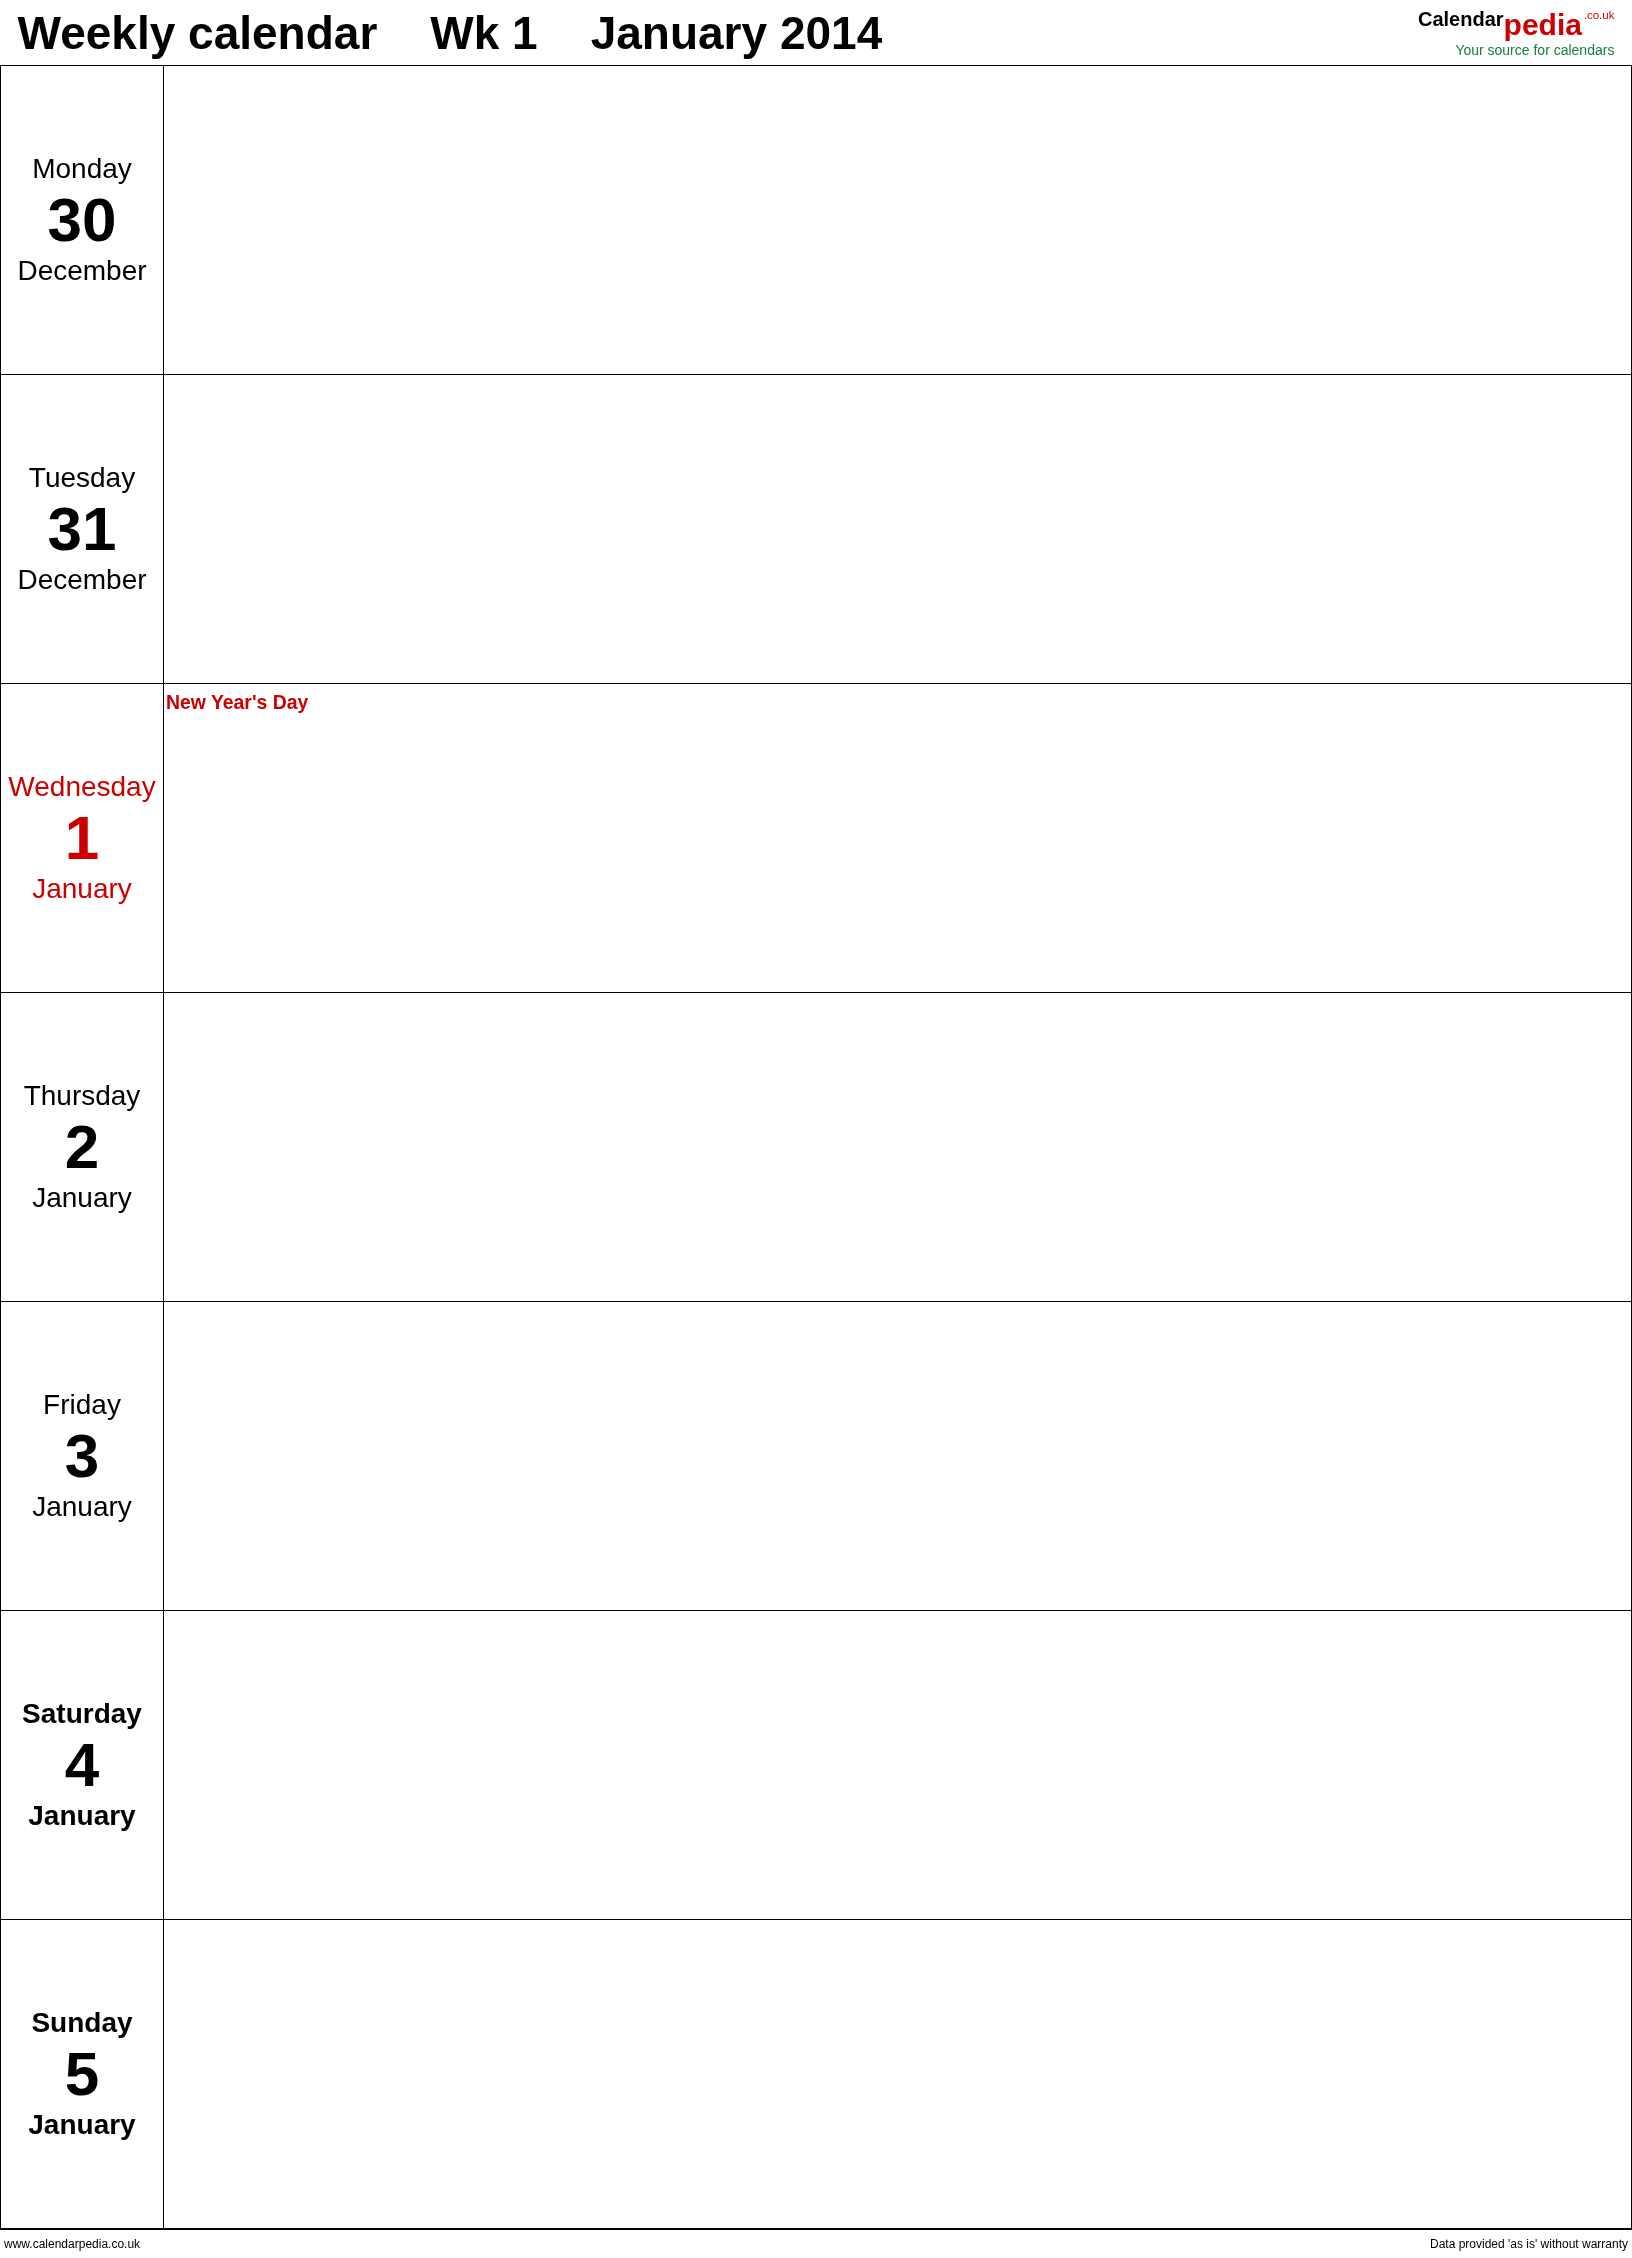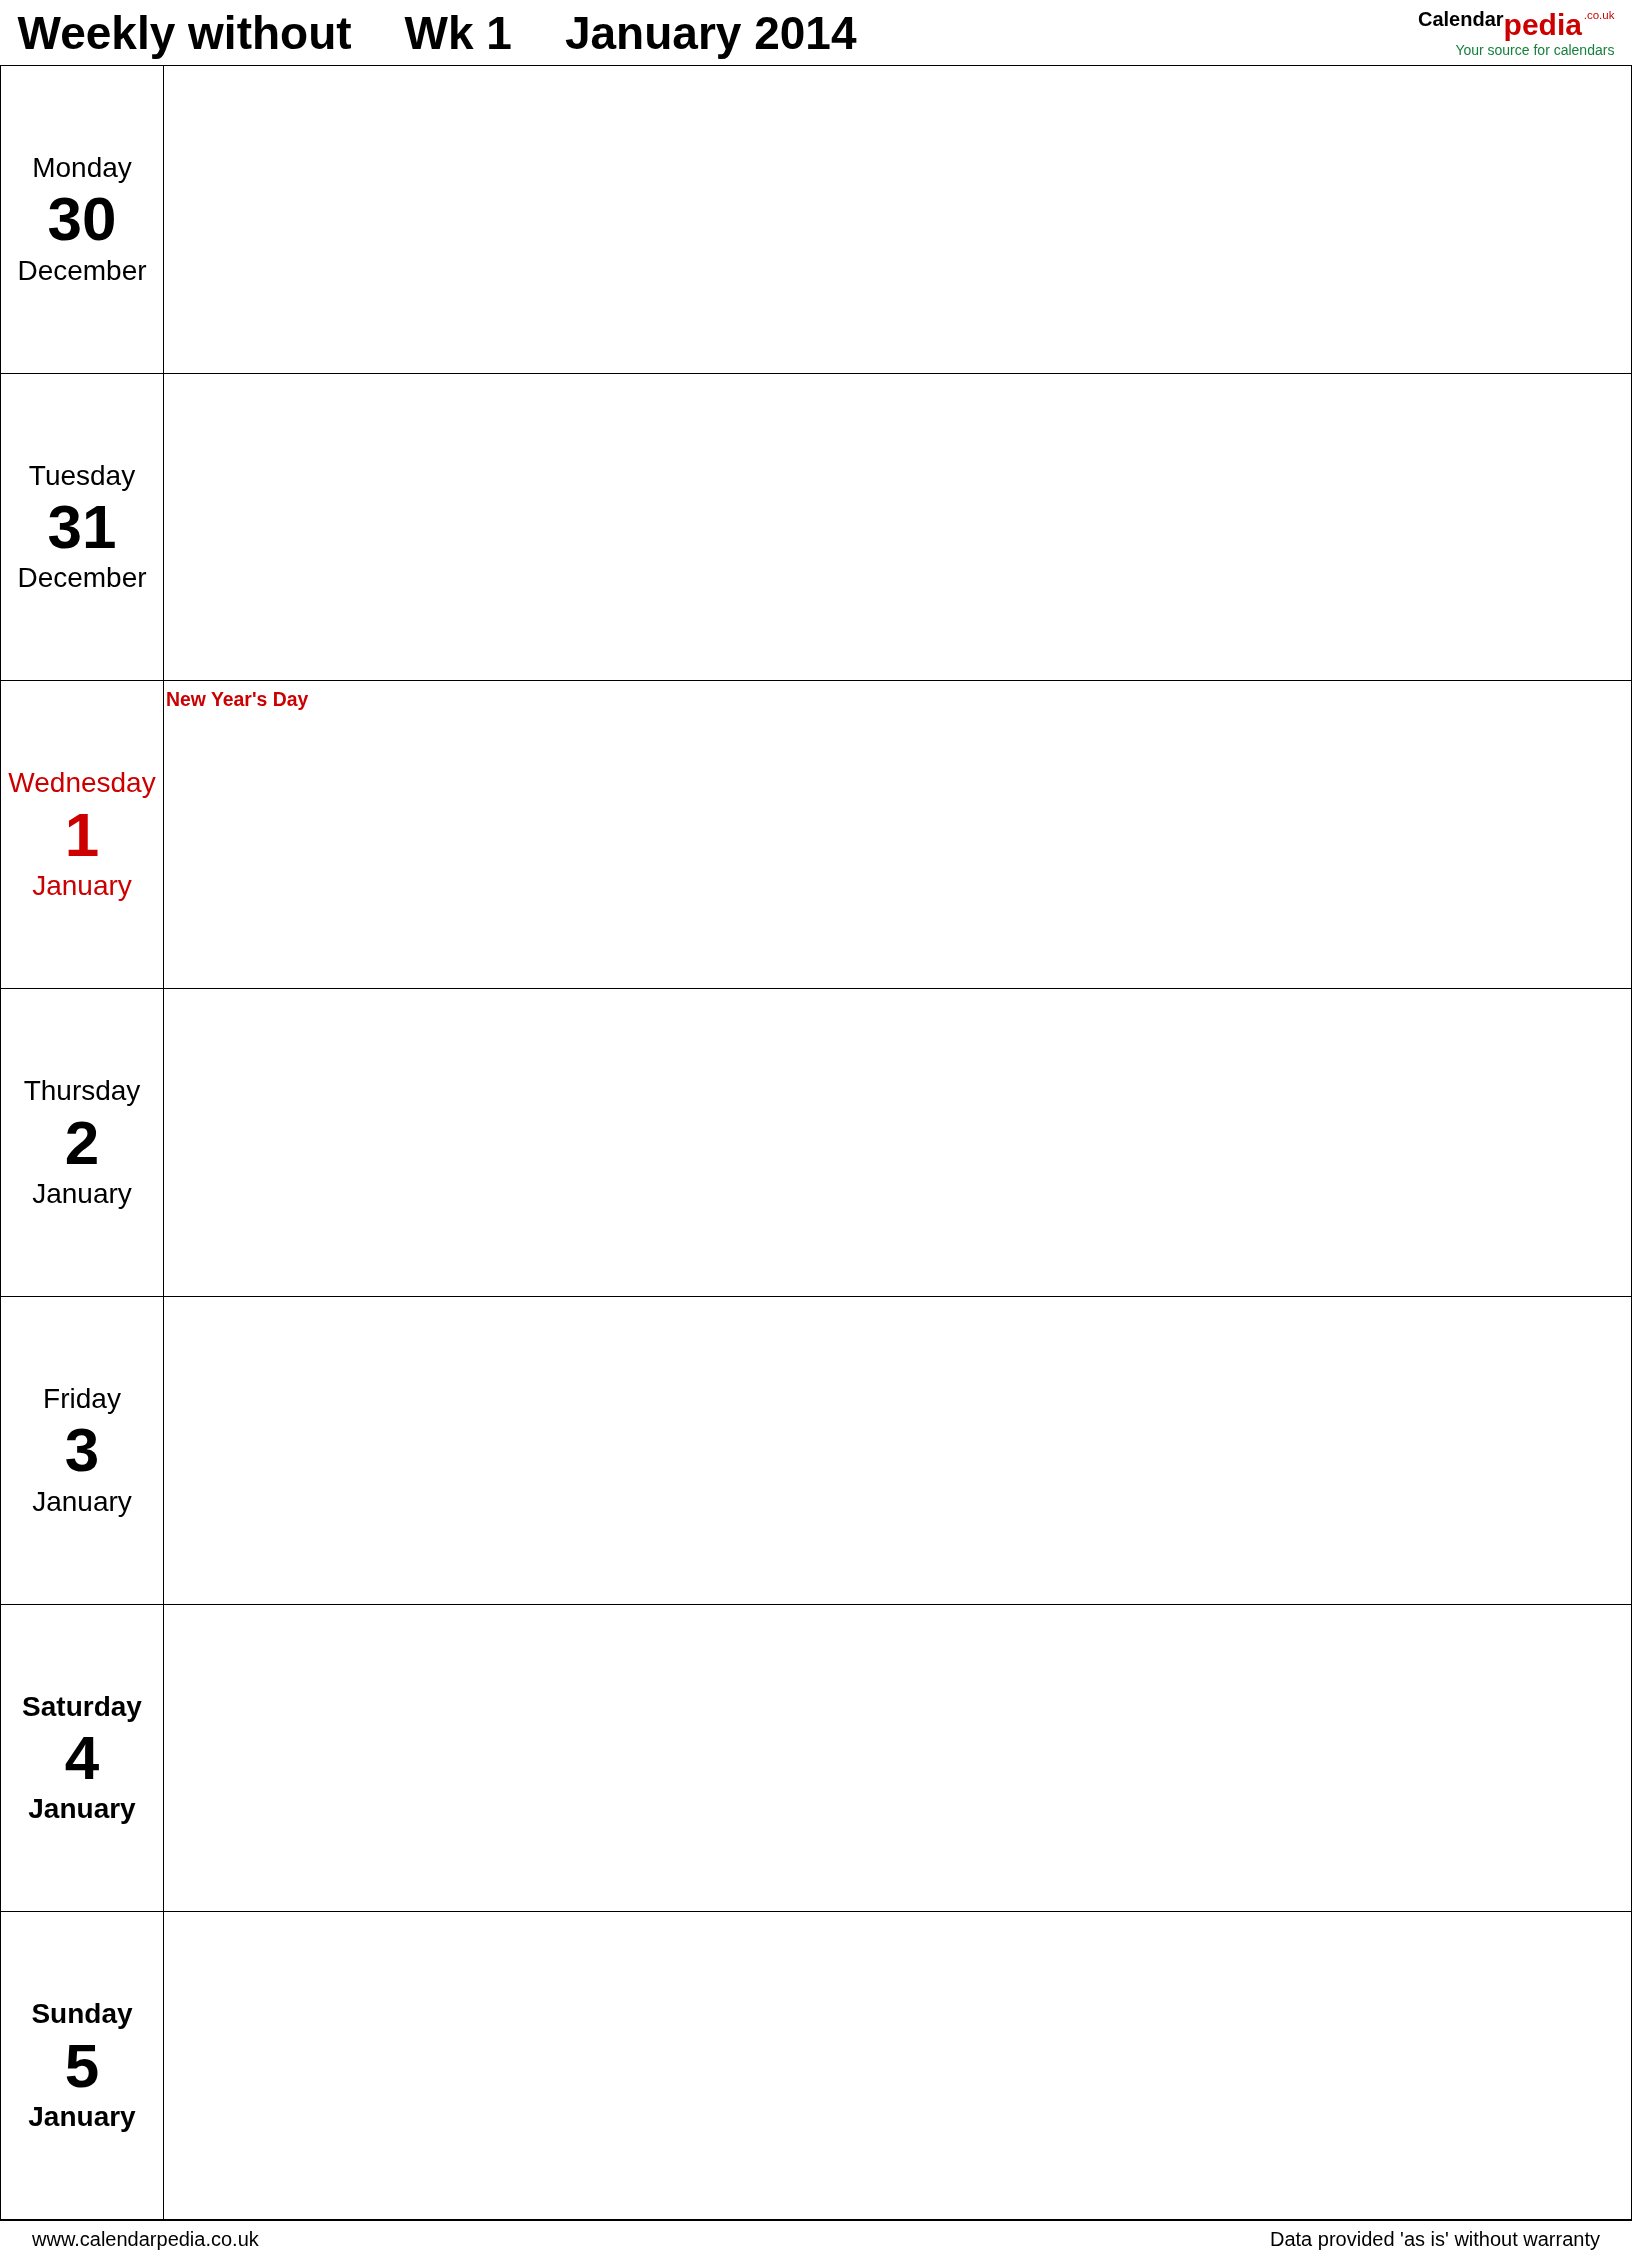--- a/index.html
+++ b/index.html
@@ -128,23 +128,23 @@
       color: #cc0000;
       font-weight: bold;
       position: absolute;
       top: 7px;
       left: 2px;
     }
 
     .footer {
       display: flex;
       justify-content: space-between;
-      padding: 7px 32px;
+      padding: 7px 4px;
       border-top: 0.9px solid #000;
-      font-size: 20px;
+      font-size: 12px;
       color: #000;
       background: #fff;
     }
 
     .footer-url {
       color: #000;
     }
 
     .footer-disclaimer {
       color: #000;
@@ -186,21 +186,21 @@
       font-size: 14px;
       color: #15803d;
       margin-top: 0px;
     }
   </style>
 </head>
 <body>
 
 <div class="header">
   <div class="header-left">
-    <span class="header-title">Weekly without</span>
+    <span class="header-title">Weekly calendar</span>
     <span class="header-week">Wk 1</span>
     <span class="header-month">January 2014</span>
   </div>
   <div class="logo-wrapper">
     <div class="logo-line1">
       <span class="logo-calendar">Calendar</span>
         <span class="logo-pedia">pedia</span>
         <sup class="logo-couk">.co.uk</sup>
     </div>
     <div class="logo-subtitle">Your source for calendars</div>

